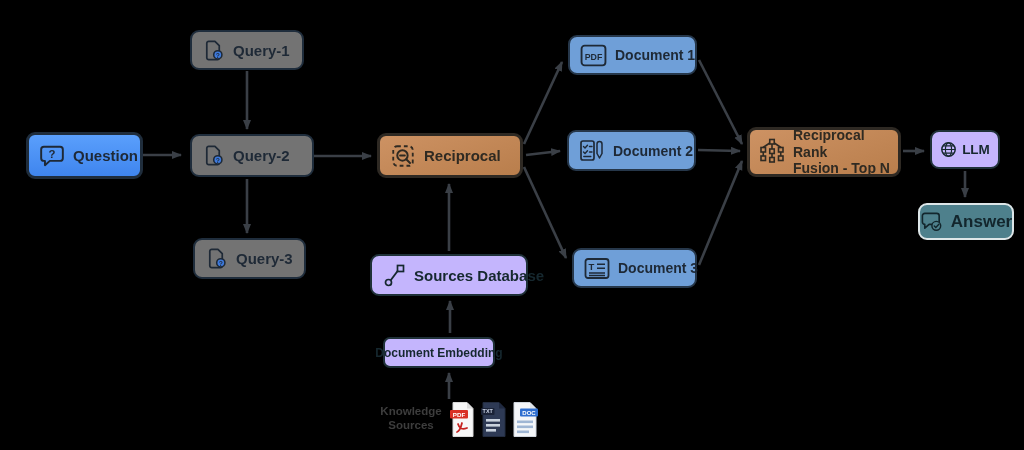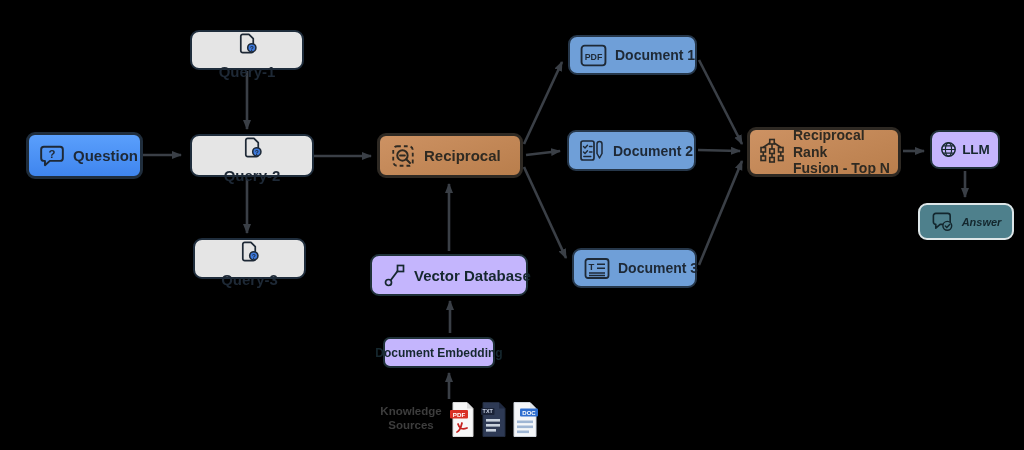--- a/index.html
+++ b/index.html
@@ -4,21 +4,21 @@
 <style>
   html,body{margin:0;padding:0;background:#000;}
   .stage{position:relative;width:1024px;height:450px;background:#000;overflow:hidden;
          font-family:"Liberation Sans",sans-serif;}
   #edges{position:absolute;left:0;top:0;}
   .node{position:absolute;display:flex;align-items:center;box-sizing:border-box;
         gap:8px;padding:0 10px;font-weight:bold;border-radius:9px;}
   .node svg{flex:none;}
   .lbl{white-space:nowrap;}
   .blue{background:linear-gradient(180deg,#5a9ffc,#3f85ee);border:3px solid #1f2d3c;color:#1e2936;}
-  .query{background:#e5e5e5;border:2.5px solid #1f2d3c;color:#1e2936;flex-direction:column;}
+  .query{background:#737373;border:2.5px solid #1f2d3c;color:#1e2936;}
   .doc{background:#6f9fd8;border:2.5px solid #26374a;color:#1e2936;}
   .orange{background:linear-gradient(160deg,#cd9263,#b97e4c);border:3px solid #2e2923;color:#2f2a22;}
   .teal{background:#c4b5fd;border:2.5px solid #1f3138;color:#16282f;}
   .answerbox{background:#4e808c;border:2px solid #dde6e8;color:#13262d;}
   .two-line{line-height:1.18;font-size:14px;}
   svg text{font-family:"Liberation Sans",sans-serif;font-weight:bold;}
   .ksrc{position:absolute;color:#3d3d3d;font-weight:bold;font-size:11.5px;
         text-align:center;line-height:1.25;}
   .fileicons{position:absolute;display:flex;gap:3px;align-items:flex-end;}
 </style>
@@ -95,21 +95,21 @@
     </svg>
     <span class="lbl">Reciprocal</span>
   </div>
 
   <div class="node teal" style="left:370px;top:254px;width:158px;height:42px;font-size:15px;">
     <svg width="24" height="24" viewBox="0 0 24 24">
       <path d="M8.5,17.5 L16,7.5" stroke="currentColor" stroke-width="1.8" fill="none"></path>
       <rect x="15.5" y="2.5" width="6" height="6" fill="none" stroke="currentColor" stroke-width="1.7"></rect>
       <circle cx="6.5" cy="19.5" r="3" fill="none" stroke="currentColor" stroke-width="1.7"></circle>
     </svg>
-    <span class="lbl">Vector Database</span>
+    <span class="lbl">Sources Database</span>
   </div>
 
   <div class="node teal" style="left:383px;top:337px;width:112px;height:31px;font-size:12px;justify-content:center;border-radius:7px;">
     <span class="lbl">Document Embedding</span>
   </div>
 
   <div class="ksrc" style="left:374px;top:404px;width:74px;">Knowledge Sources</div>
 
   <div class="fileicons" style="left:449px;top:401px;">
     <svg width="28" height="37" viewBox="0 0 28 37">
@@ -187,21 +187,21 @@
 
   <div class="node teal" style="left:930px;top:130px;width:70px;height:39px;font-size:13.5px;justify-content:center;gap:5px;padding:0 6px;">
     <svg width="17" height="17" viewBox="0 0 16 16">
       <circle cx="8" cy="8" r="6.3" fill="none" stroke="currentColor" stroke-width="1.4"></circle>
       <ellipse cx="8" cy="8" rx="2.9" ry="6.3" fill="none" stroke="currentColor" stroke-width="1.1"></ellipse>
       <path d="M1.7,8 h12.6 M2.6,4.6 h10.8 M2.6,11.4 h10.8" stroke="currentColor" stroke-width="1.1" fill="none"></path>
     </svg>
     <span class="lbl">LLM</span>
   </div>
 
-  <div class="node answerbox" style="left:918px;top:203px;width:96px;height:37px;font-size:11px;justify-content:center;gap:8px;font-style:italic;">
+  <div class="node answerbox" style="left:918px;top:203px;width:96px;height:37px;font-size:17px;justify-content:center;gap:8px;">
     <svg width="23" height="23" viewBox="0 0 24 24">
       <path d="M5,3.5 h12.5 a2.5,2.5 0 0 1 2.5,2.5 v6.5 a2.5,2.5 0 0 1 -2.5,2.5 h-8 l-4.5,4 v-4 a2.5,2.5 0 0 1 -2.5,-2.5 v-6.5 a2.5,2.5 0 0 1 2.5,-2.5 z" fill="none" stroke="currentColor" stroke-width="1.7" stroke-linejoin="round"></path>
       <circle cx="17" cy="16.5" r="4.6" fill="#4e808c" stroke="currentColor" stroke-width="1.5"></circle>
       <path d="M14.9,16.6 l1.6,1.6 l3.2,-3.4" fill="none" stroke="currentColor" stroke-width="1.5" stroke-linecap="round"></path>
     </svg>
     <span class="lbl">Answer</span>
   </div>
 
 </div>
 

